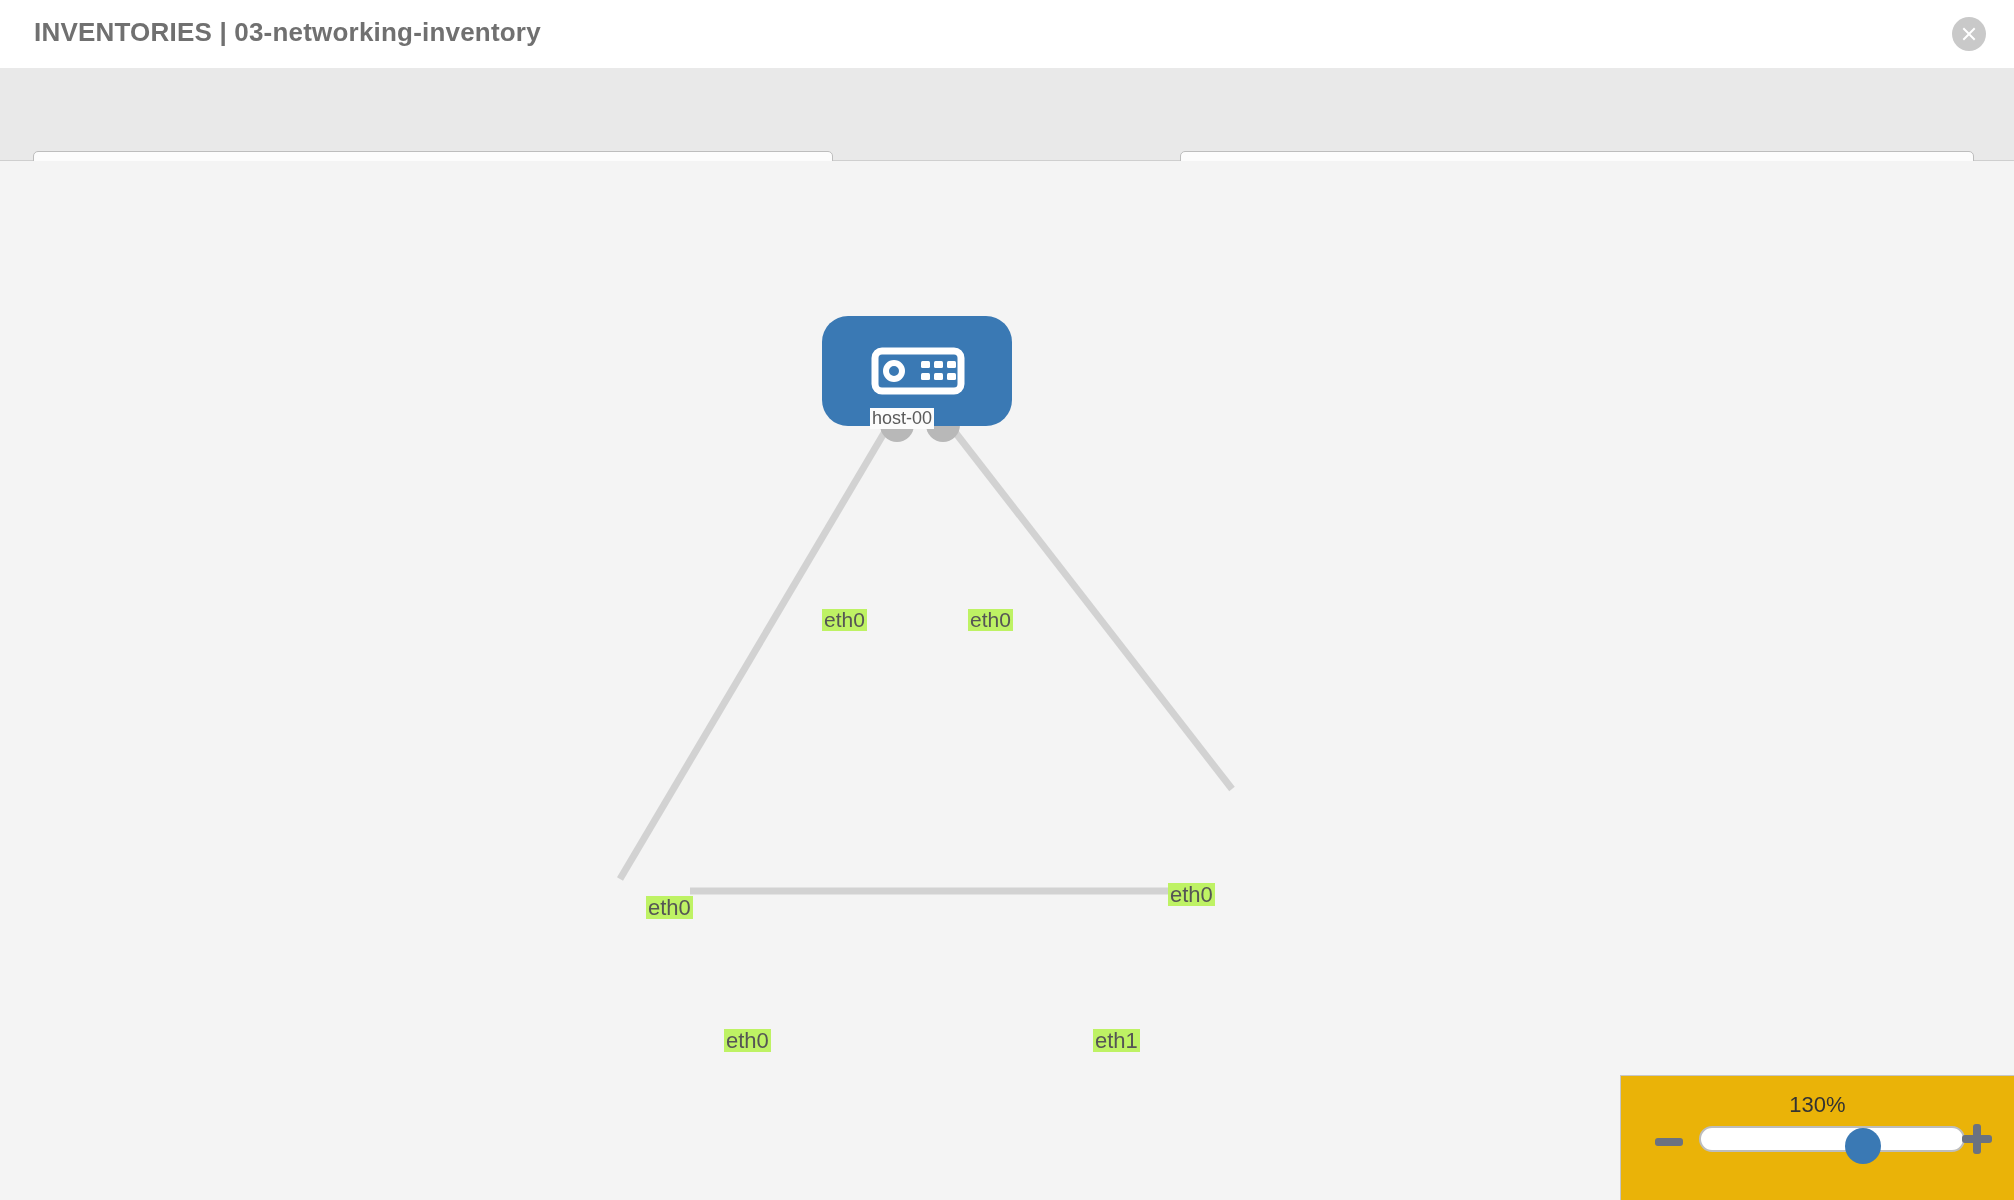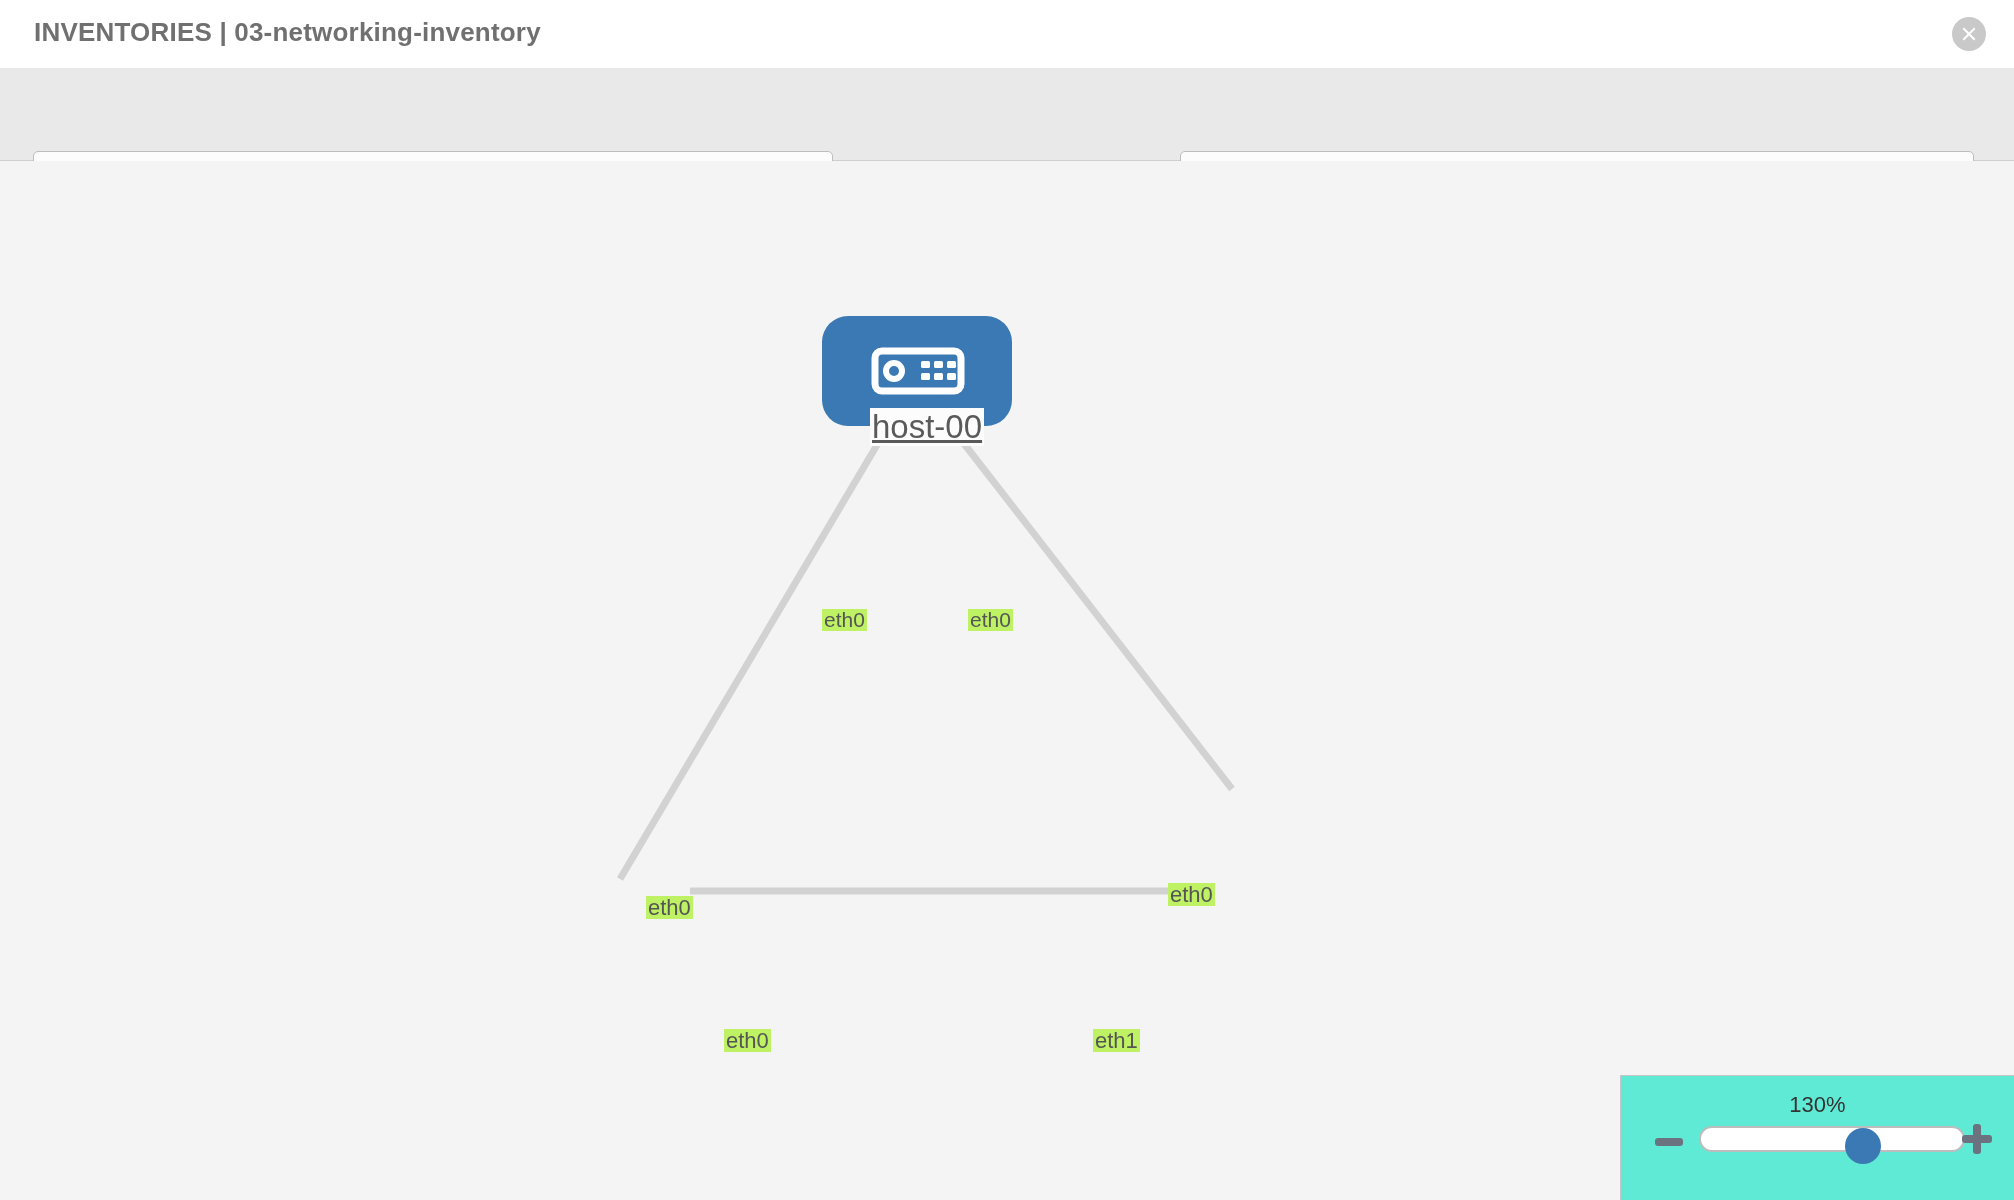--- a/index.html
+++ b/index.html
@@ -66,37 +66,37 @@
   
   .canvas{
     position:absolute;left:0;top:161px;width:2014px;height:1039px;
     background:#f4f4f4;overflow:hidden;
   }
   .canvas svg.links{position:absolute;left:0;top:0;width:2014px;height:1039px;}
 
   .node{position:absolute;}
   .node-shape{position:absolute;background:#3a79b4;}
   .node-label{
-    position:absolute;font-size:33px;color:#5a5a5a;white-space:nowrap;
-    background:#fcfcfc;padding:0 2px;text-decoration:underline;
+    position:absolute;font-size:18px;color:#5a5a5a;white-space:nowrap;
+    background:#fcfcfc;padding:0 2px;
   }
   .port{
     position:absolute;width:36px;height:36px;border-radius:50%;
     background:#b8b8b8;
   }
   .edge-label{
     position:absolute;font-size:22px;color:#555;white-space:nowrap;
     background:#bef264;padding:0 2px;line-height:1.05;
   }
   .edge-label.small{font-size:21px;}
 
   
   .zoom-panel{
     position:absolute;left:1620px;top:1075px;width:394px;height:125px;
-    background:#5eead4;border:1px solid #c6c6c6;border-right:none;border-bottom:none;
+    background:#eab308;border:1px solid #c6c6c6;border-right:none;border-bottom:none;
     box-sizing:border-box;
   }
   .zoom-value{
     position:absolute;left:0;right:0;top:16px;text-align:center;
     font-size:22px;color:#333;
   }
   .zoom-minus{position:absolute;left:34px;top:62px;width:28px;height:8px;border-radius:3px;background:#6b7280;cursor:pointer;}
   .zoom-plus{position:absolute;right:22px;top:48px;width:30px;height:30px;cursor:pointer;}
   .zoom-plus:before,.zoom-plus:after{content:"";position:absolute;background:#6b7280;border-radius:3px;}
   .zoom-plus:before{left:0;top:11px;width:30px;height:8px;}

